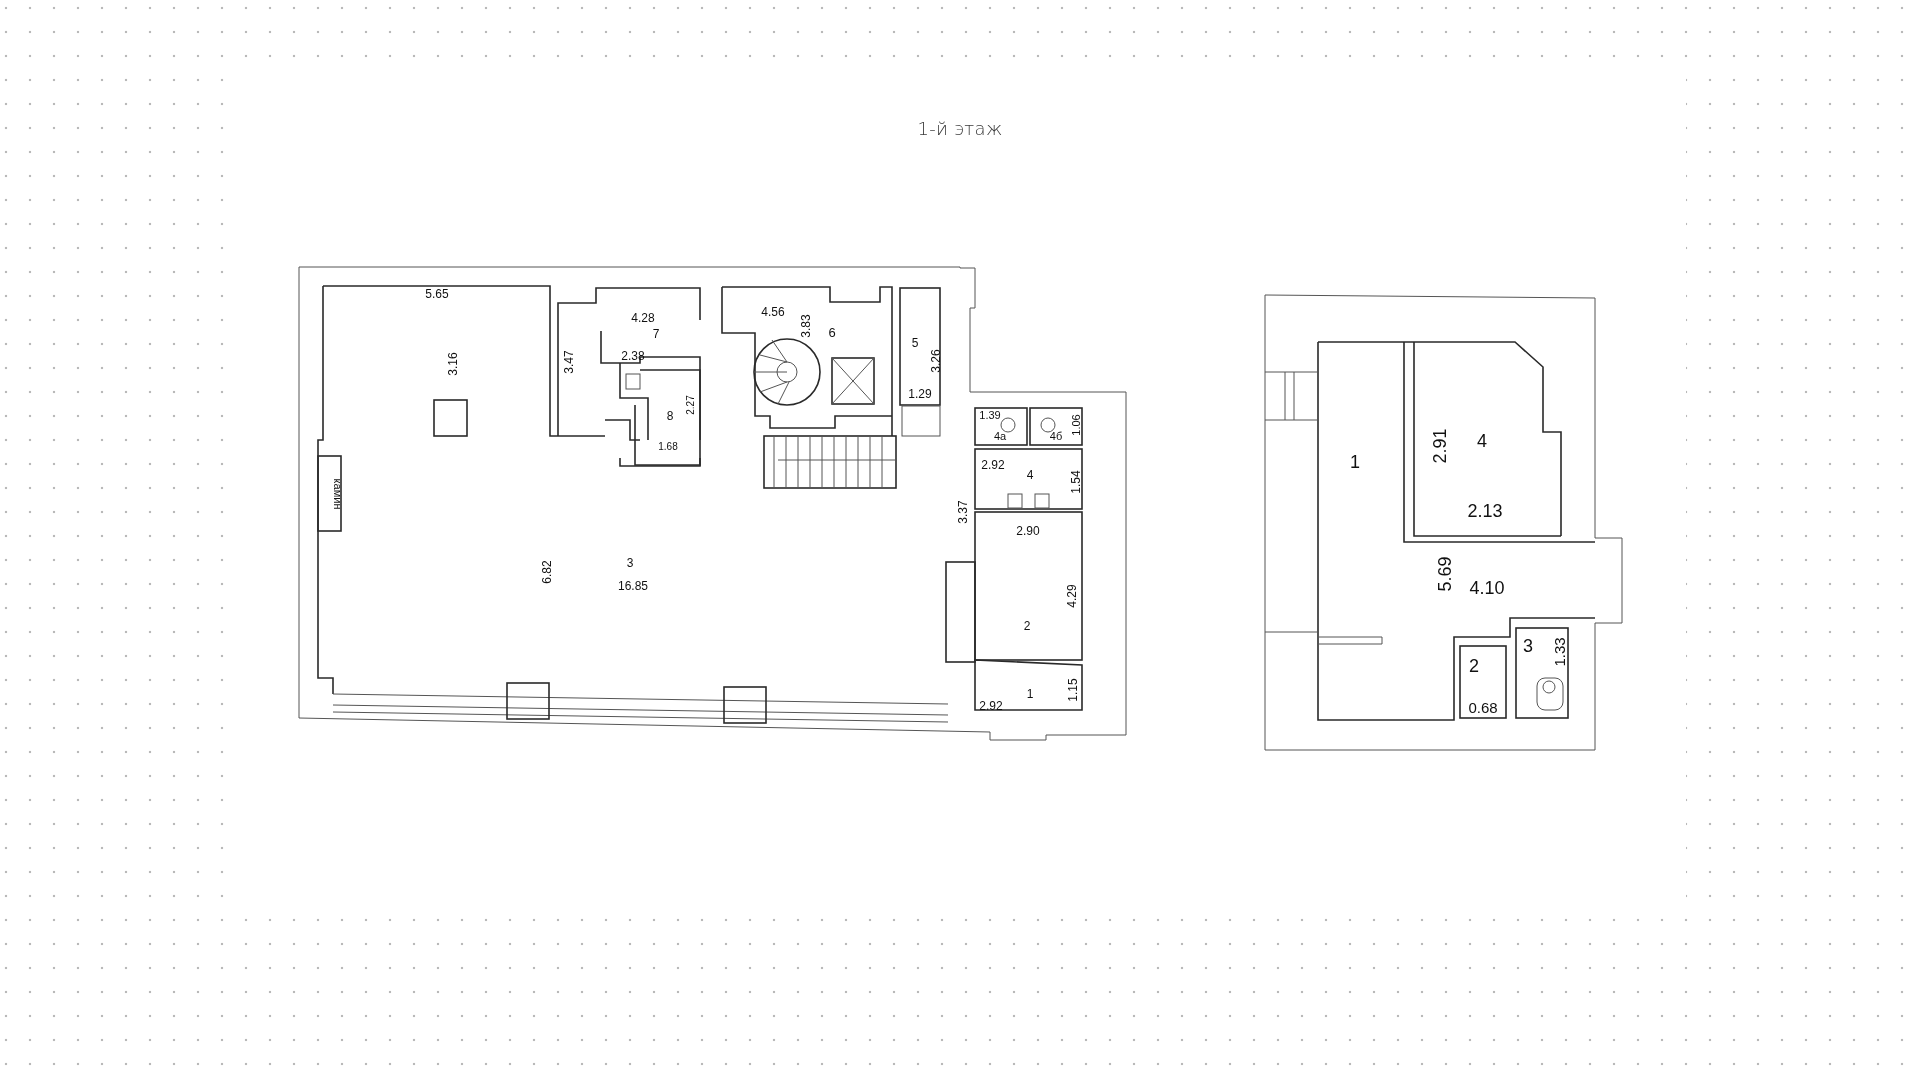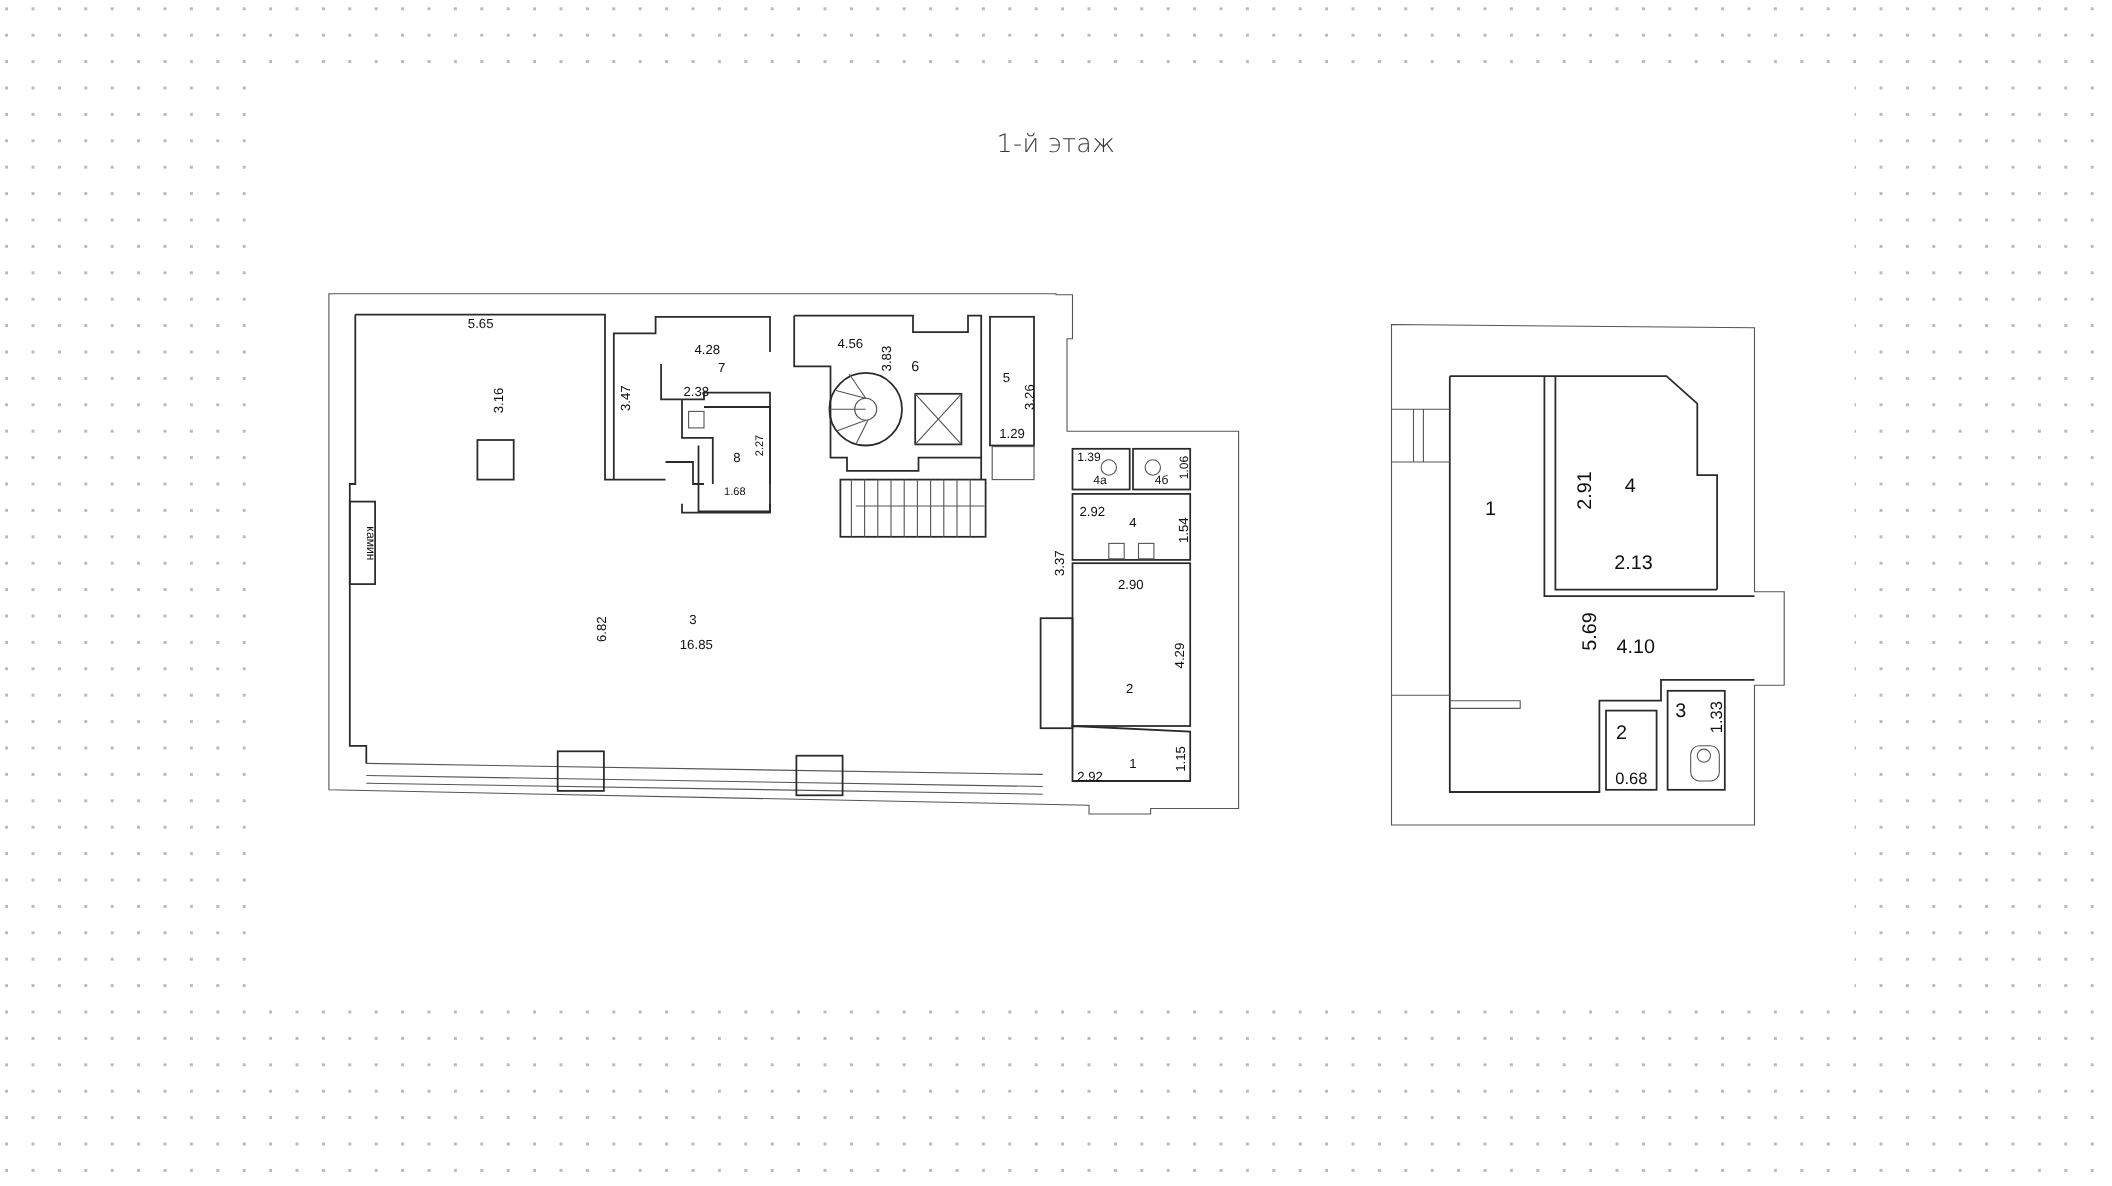--- a/index.html
+++ b/index.html
@@ -11,21 +11,21 @@
     background-position: -6px -4px;
     font-family: "Liberation Sans", sans-serif;
   }
   .blank {
     position: absolute; left: 234px; top: 66px; width: 1452px; height: 840px;
     background: #ffffff;
   }
   .title {
     position: absolute; left: 0; width: 1920px; top: 118px; text-align: center;
     font-family: "DejaVu Sans", sans-serif; font-weight: 300;
-    font-size: 23px; color: #3a3a3a; letter-spacing: 0.3px;
+    font-size: 18px; color: #3a3a3a; letter-spacing: 0.3px;
   }
   svg.plan { position: absolute; left: 0; top: 0; }
   .w { fill: none; stroke: #2a2a2a; stroke-width: 1.6; }
   .wt { fill: none; stroke: #555; stroke-width: 1; }
   .lbl { font-family: "Liberation Sans", sans-serif; fill: #111; }
 </style>
 </head>
 <body>
 
 <div class="blank"></div>

